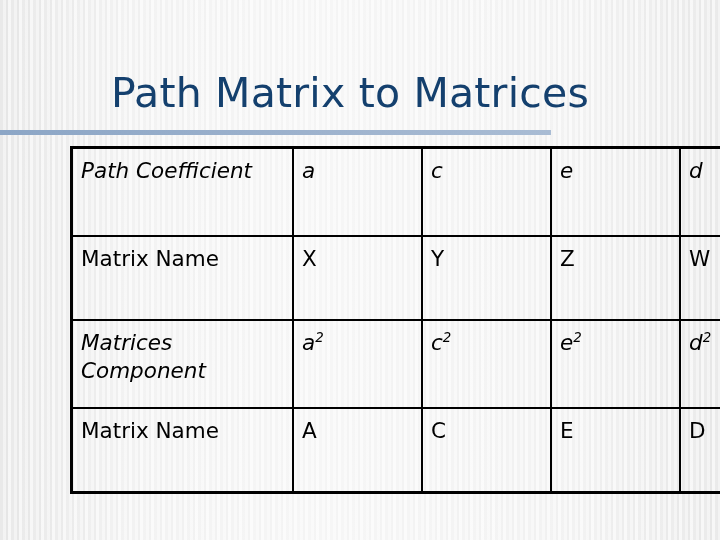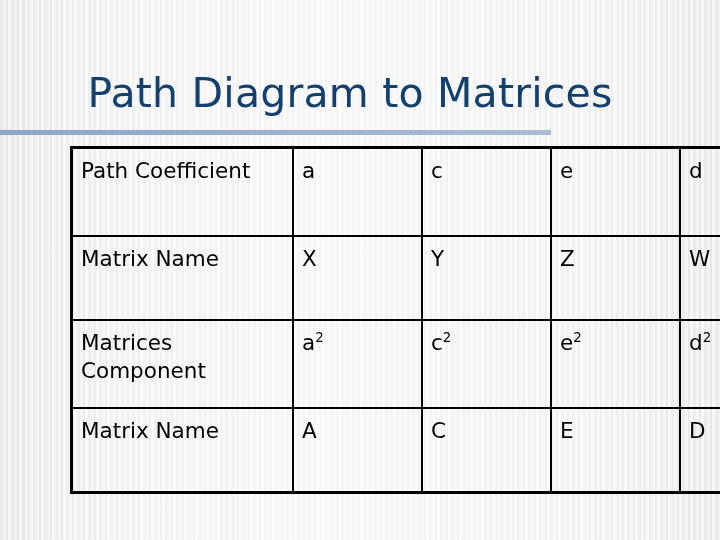--- a/index.html
+++ b/index.html
@@ -88,36 +88,36 @@
     font-size: 21.5px;
     line-height: 28px;
     color: #000000;
     background: transparent;
   }
 
   .matrix-table td.label-cell  { width: 202px; }
   .matrix-table td.value-cell  { width: 110px; }
   .matrix-table td.value-cell-d { width: 107px; }
 
-  .row-tall td  { height: 70px; }
+  .row-tall td  { height: 70px; font-style: italic; }
   .row-short td { height: 66px; }
 
   sup {
     font-size: 0.62em;
     vertical-align: super;
     line-height: 0;
   }
 </style>
 </head>
 <body>
 
 <div id="slide">
   <div id="content">
 
-    <div class="title">Path Diagram to Matrices</div>
+    <div class="title">Path Matrix to Matrices</div>
 
     <div class="title-rule"></div>
 
     <table class="matrix-table">
       <tbody>
 
         <tr class="row-tall">
           <td class="label-cell">Path Coefficient</td>
           <td class="value-cell"><span>a</span><sup></sup></td>
           <td class="value-cell"><span>c</span><sup></sup></td>

